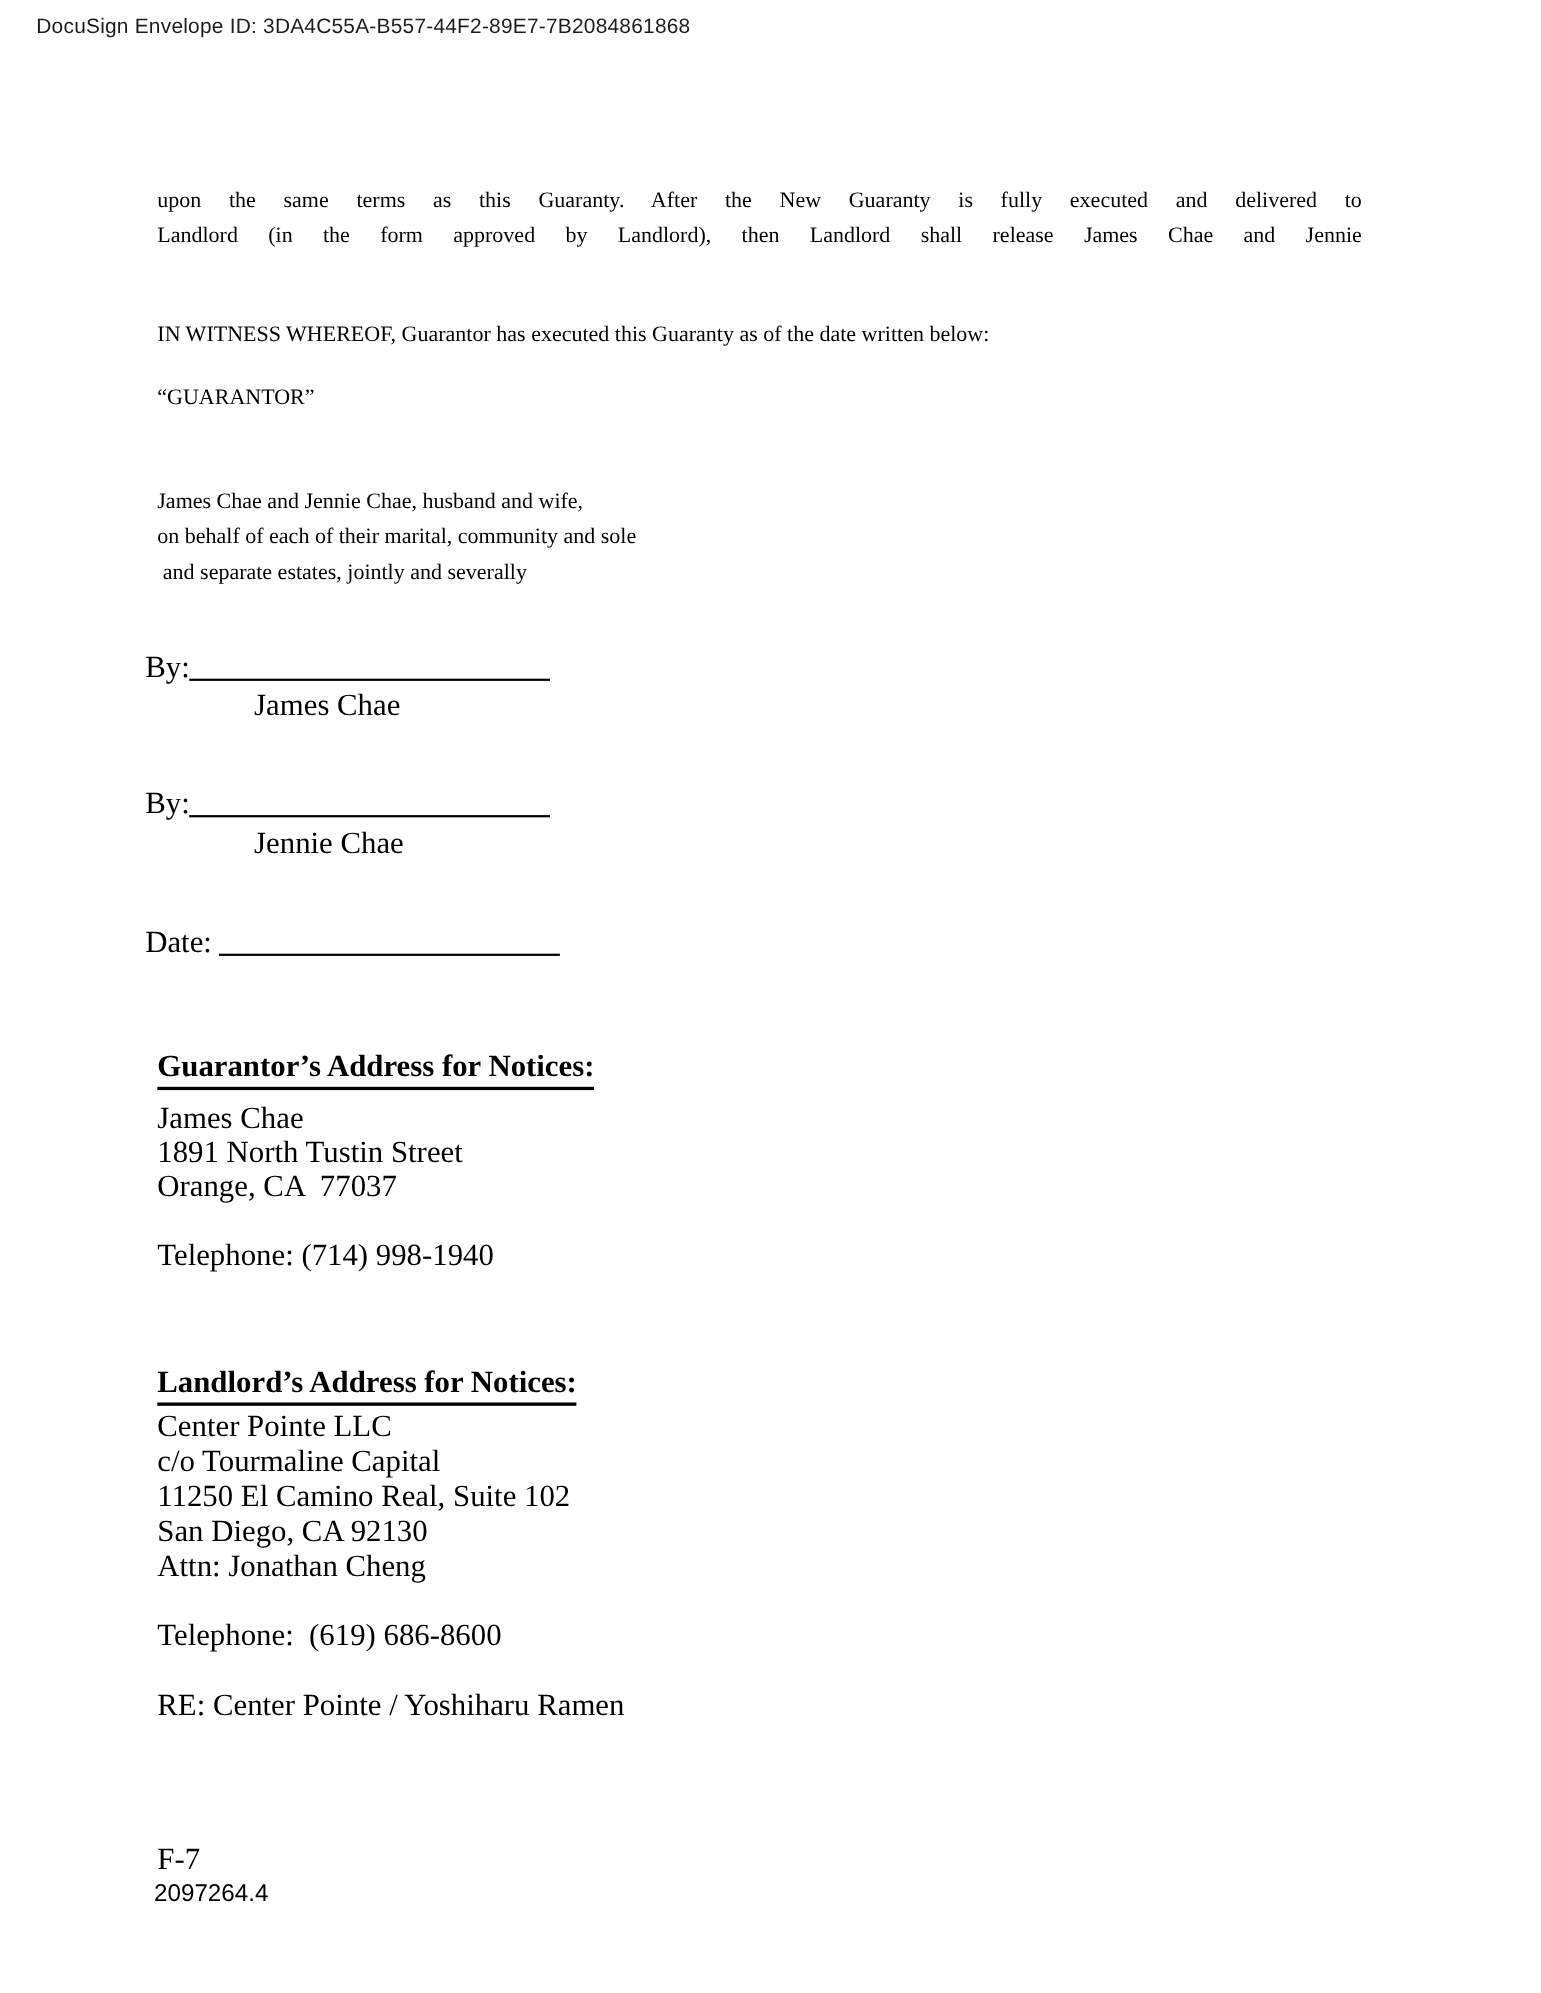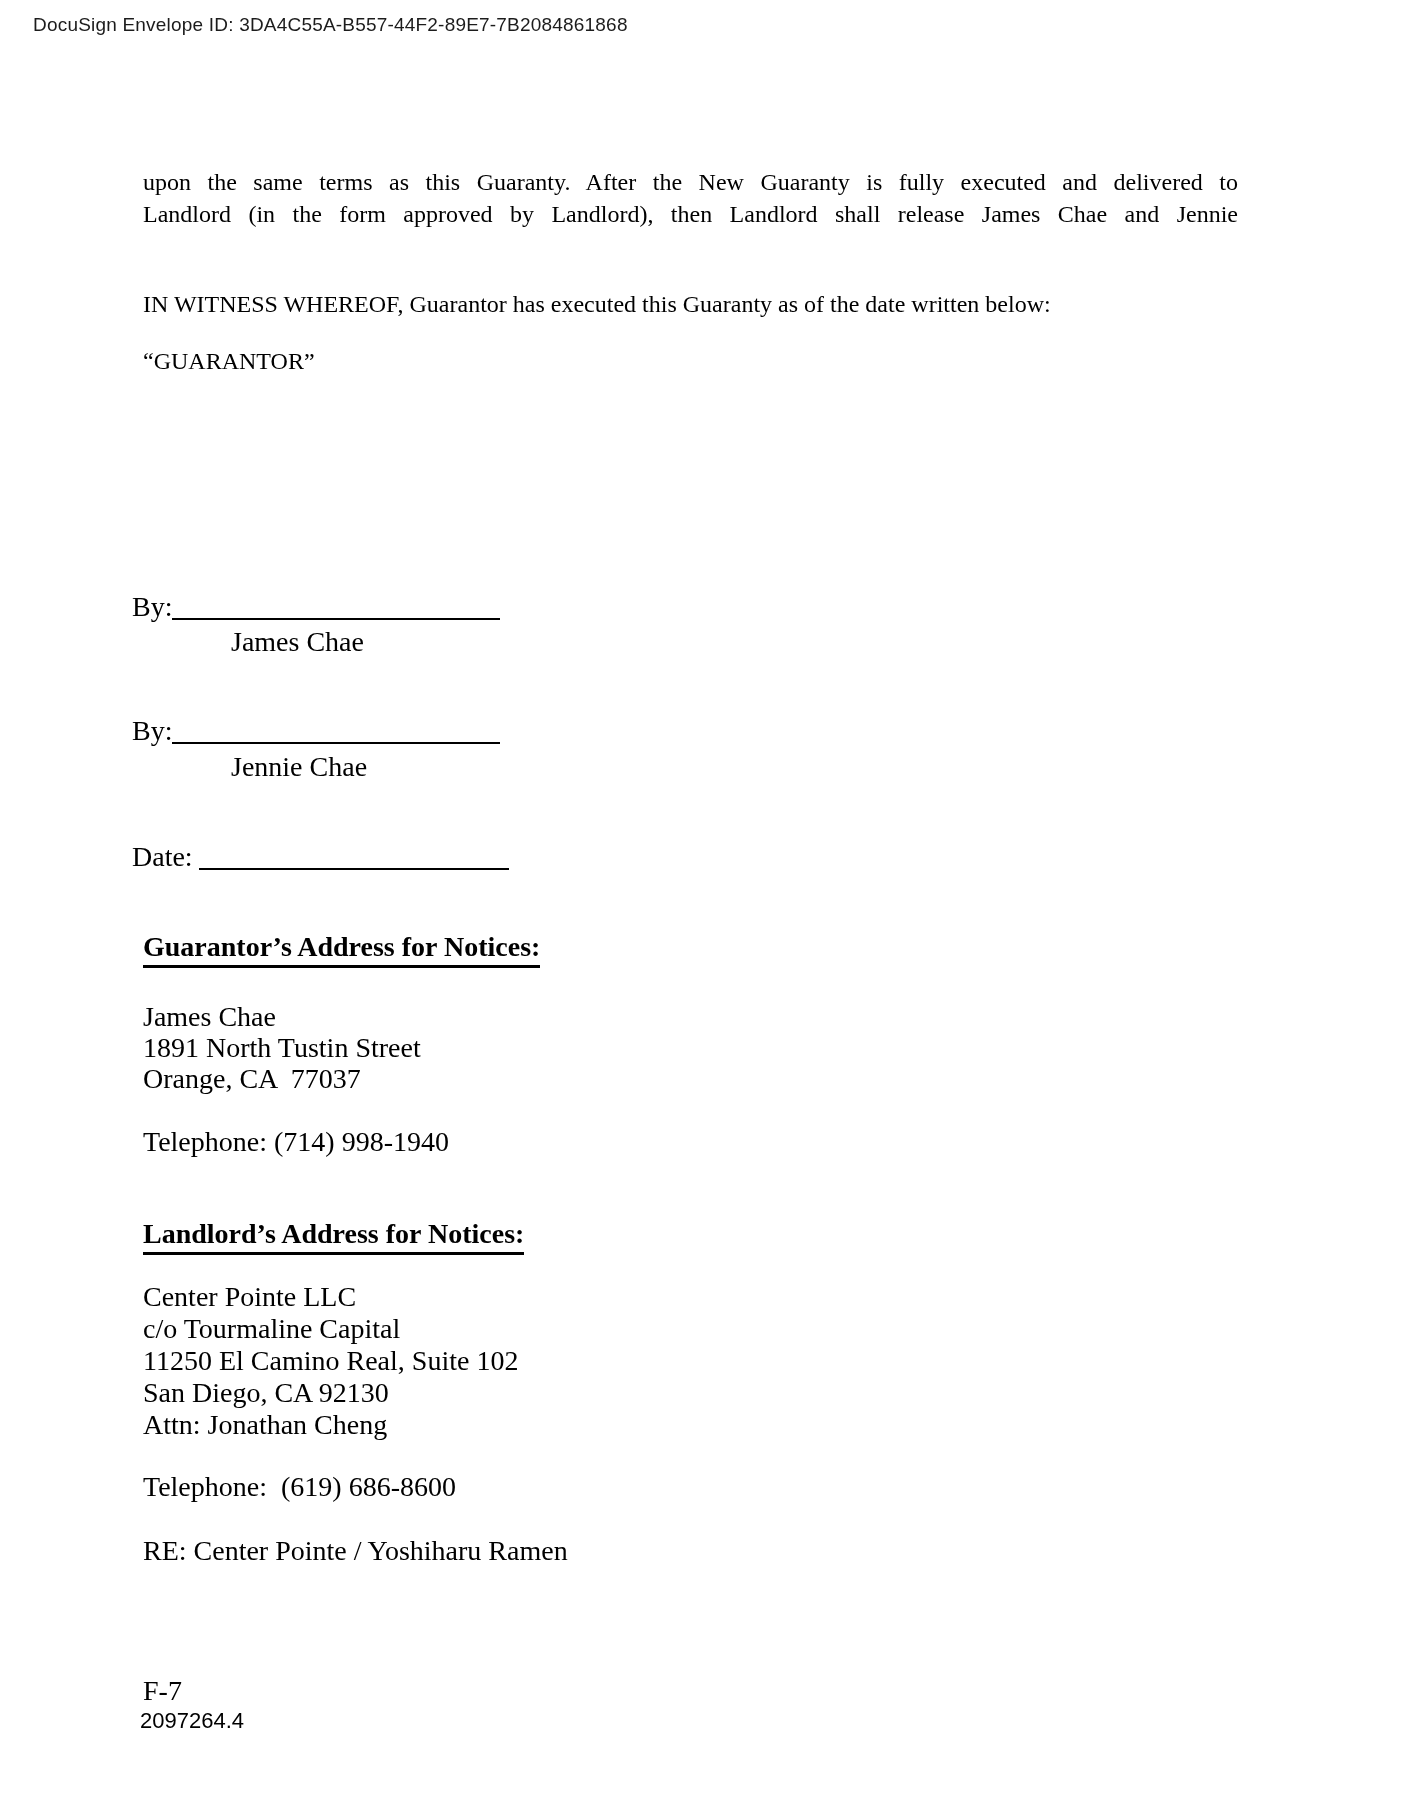--- a/index.html
+++ b/index.html
@@ -18,21 +18,21 @@
   .abs { position: absolute; }
   .docusign-header {
     left: 33px; top: 14px;
     font-size: 19px;
     color: #1c1c1c;
     letter-spacing: 0.2px;
   }
   .body-text {
     left: 143px;
     width: 1095px;
-    font-size: 24px;
+    font-size: 20px;
     line-height: 32px;
   }
   .jline { text-align: justify; text-align-last: justify; }
   .bold { font-weight: normal; }
   .sig-row { left: 132px; font-size: 28px; line-height: 32px; }
   .rule {
     display: inline-block;
     height: 0;
     border-top: 2px solid #000;
     position: relative;
@@ -44,20 +44,21 @@
   .heading {
     left: 143px;
     font-size: 28px;
     line-height: 32px;
     font-weight: bold;
   }
   .heading .u {
     border-bottom: 3px solid #000;
     padding-bottom: 2px;
     display: inline-block;
+    margin-top: 23px;
   }
   .addr { left: 143px; font-size: 28px; }
   .addr-3 { line-height: 31px; }
   .addr-5 { line-height: 32px; }
   .footer-center {
     left: 143px;
     width: 1038px;
     text-align: left;
     font-size: 28px;
     line-height: 32px;
@@ -80,20 +81,25 @@
     <div class="t jline">upon the same terms as this Guaranty. After the New Guaranty is fully executed and delivered to</div>
     <div class="t jline">Landlord (in the form approved by Landlord), then Landlord shall release James Chae and Jennie</div>
   </div>
 
   <div class="abs body-text" style="top:288px">
     <span class="bold t">IN WITNESS WHEREOF</span><span class="t">, Guarantor has executed this Guaranty as of the date written below:</span>
   </div>
 
   <div class="abs body-text bold t" style="top:345px">“GUARANTOR”</div>
 
+  <div class="abs body-text" style="top:440px">
+    <div class="t">James Chae and Jennie Chae, husband and wife,</div>
+    <div class="t">on behalf of each of their marital, community and sole</div>
+    <div class="t"> and separate estates, jointly and severally</div>
+  </div>
 
   <div class="abs sig-row" style="top:591px">
     <span class="t">By:</span><span class="rule rule-by"></span>
   </div>
   <div class="abs name-row t" style="top:626px">James Chae</div>
 
   <div class="abs sig-row" style="top:715px">
     <span class="t">By:</span><span class="rule rule-by"></span>
   </div>
   <div class="abs name-row t" style="top:751px">Jennie Chae</div>

